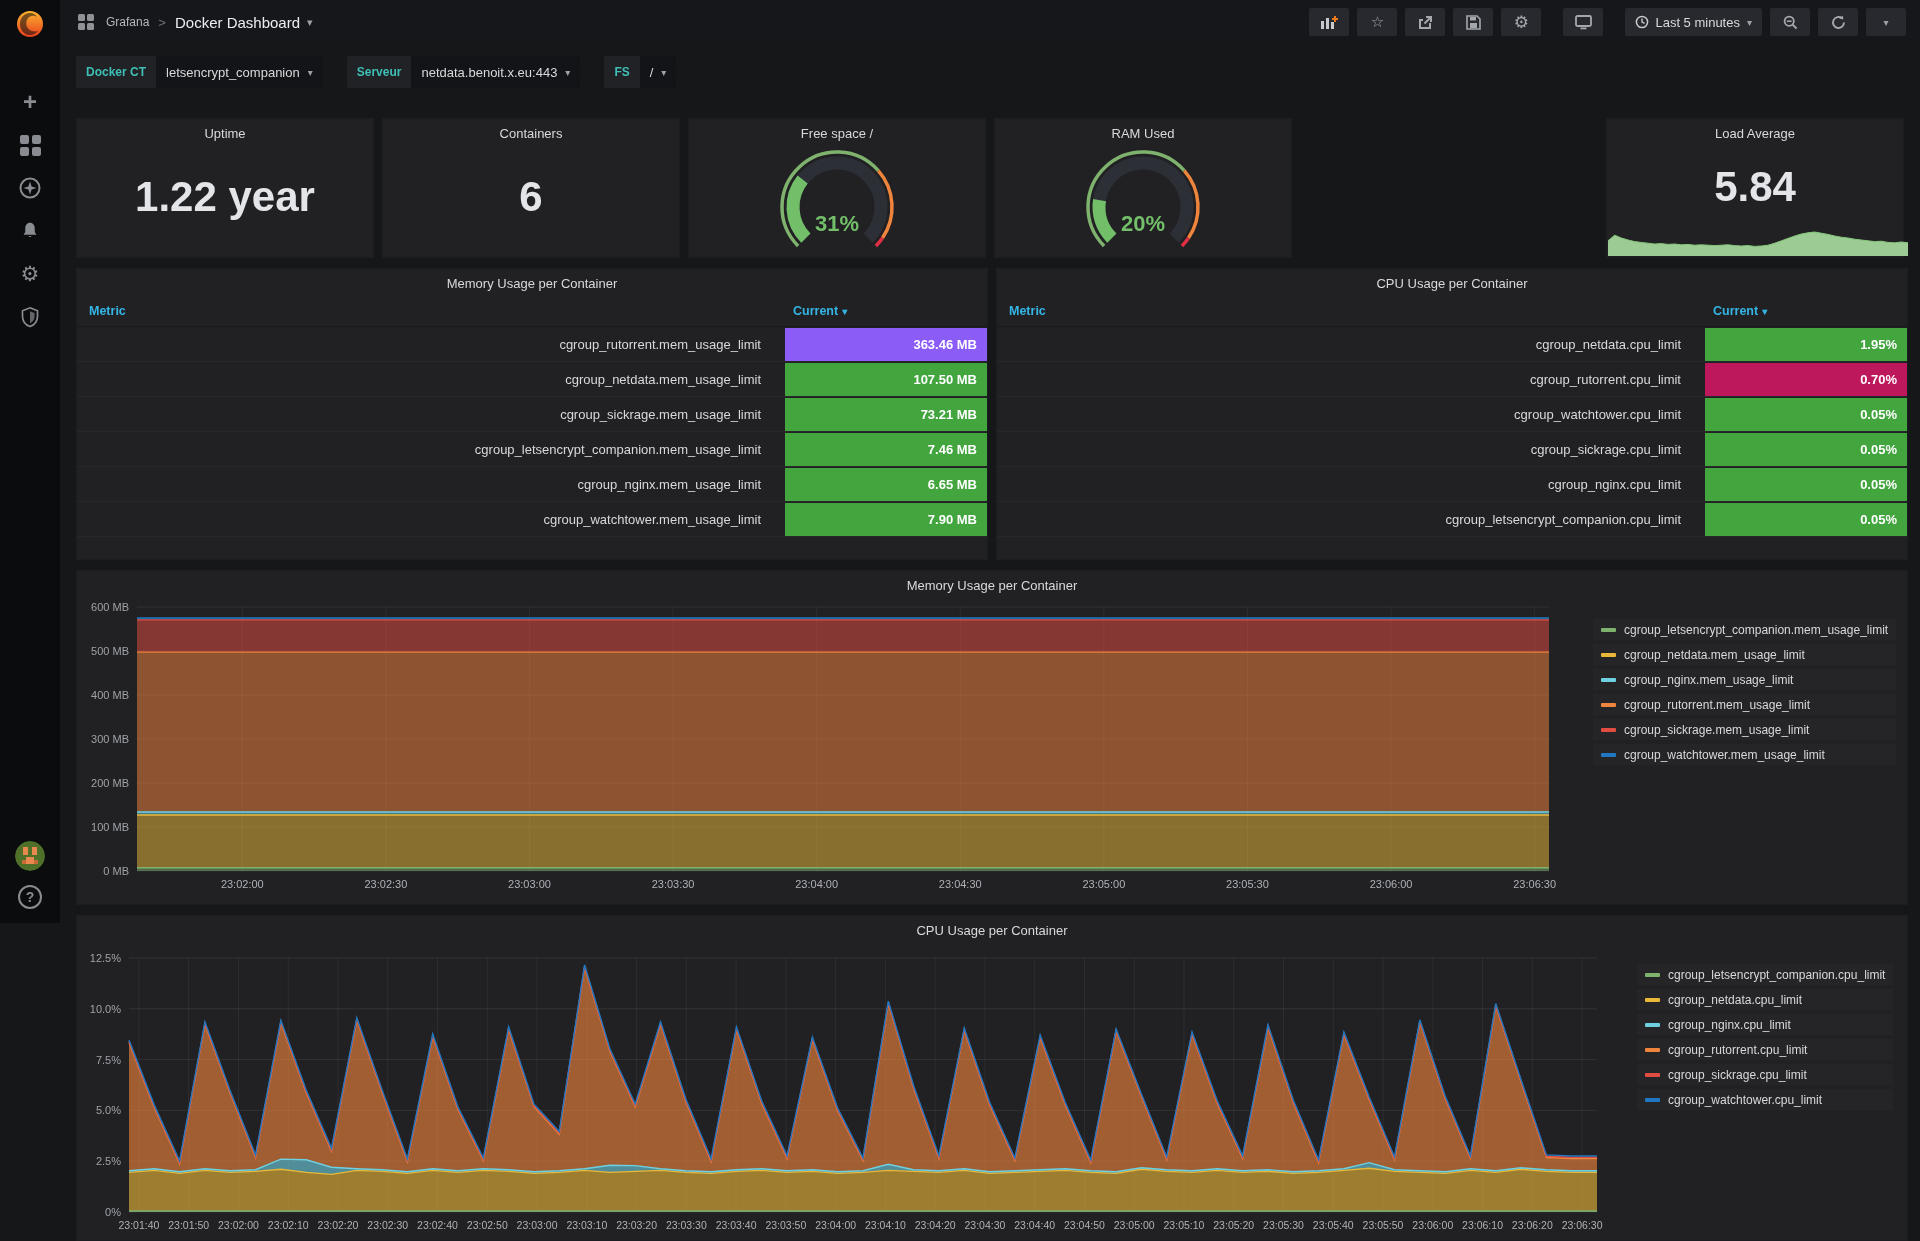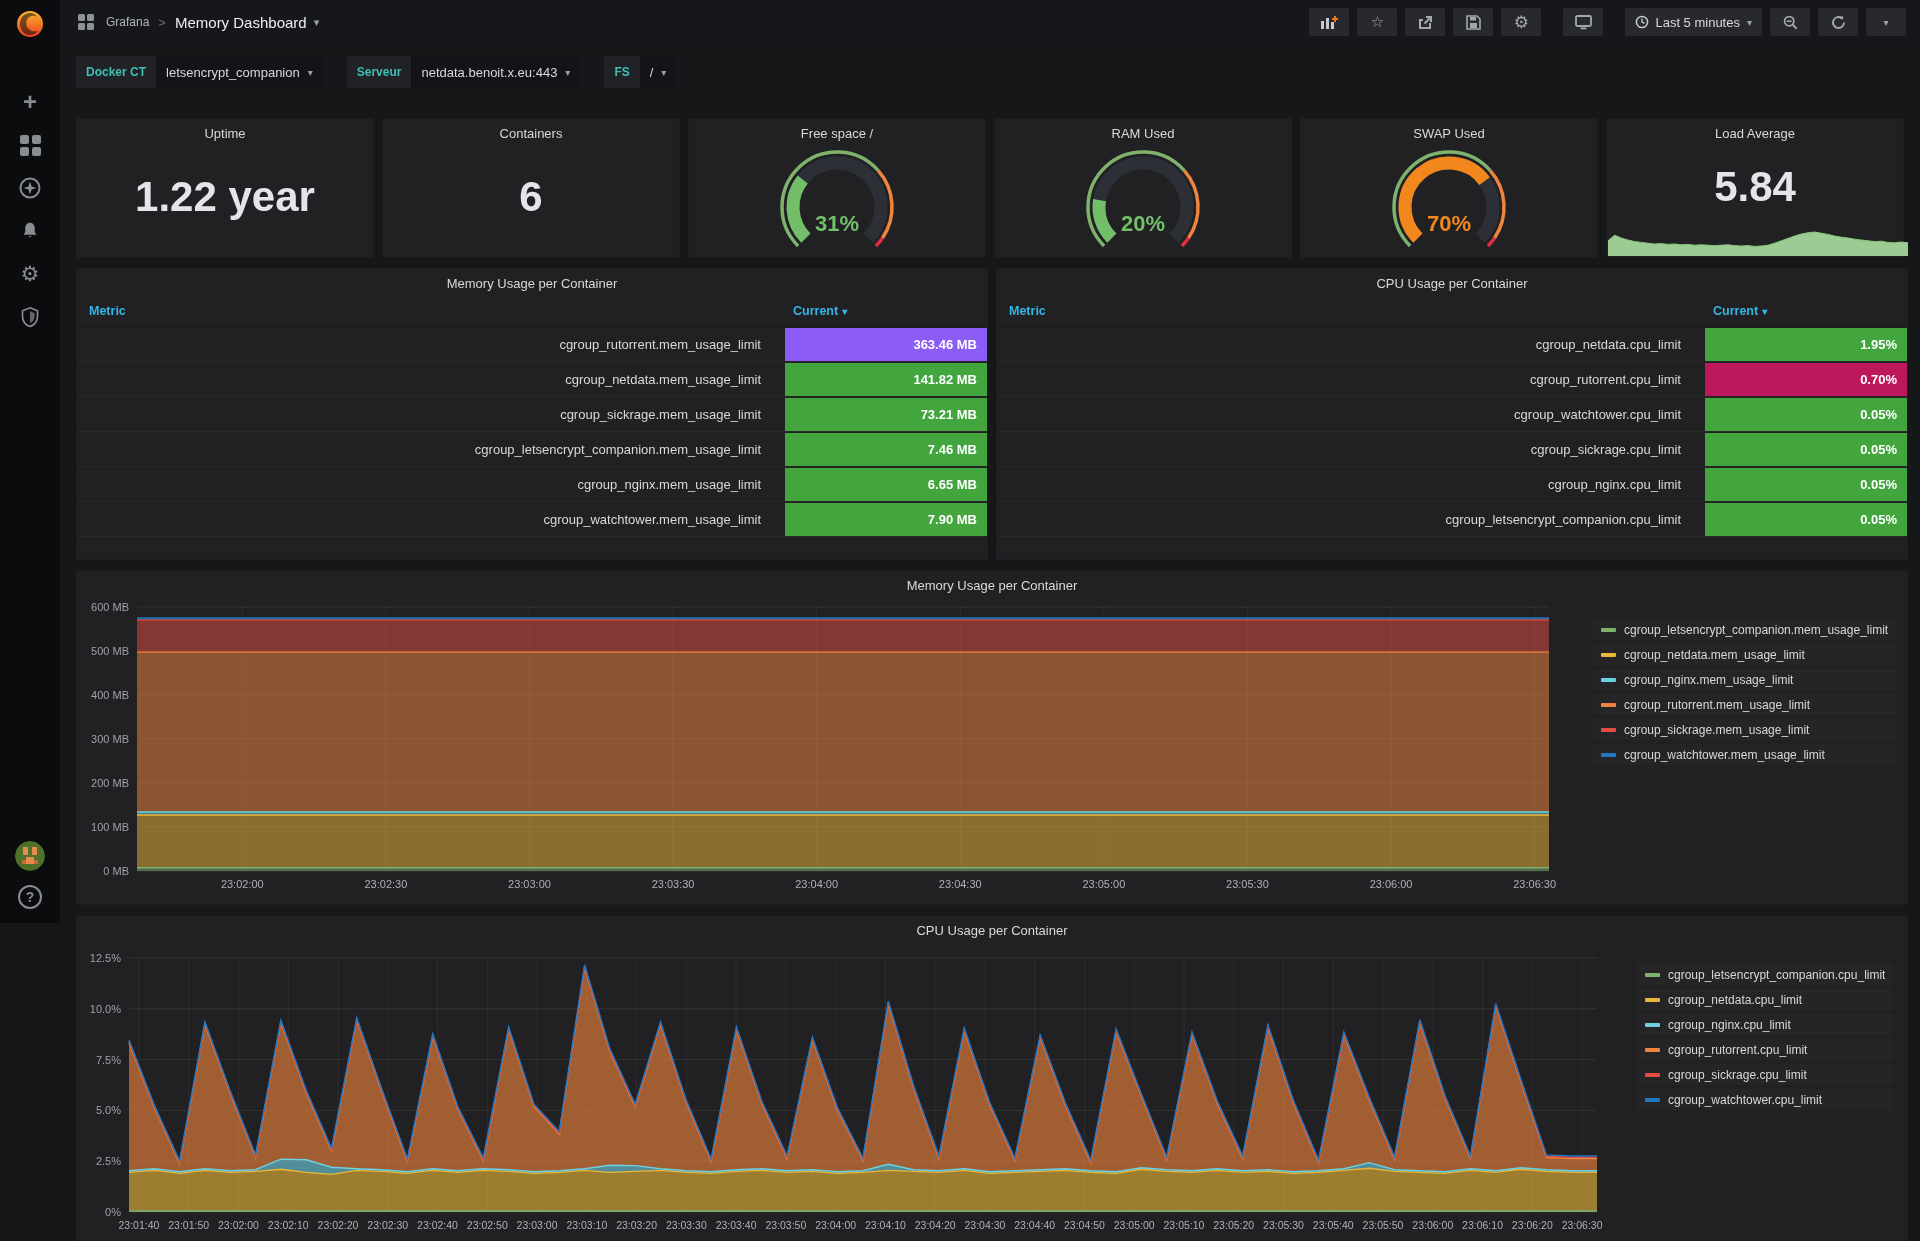--- a/index.html
+++ b/index.html
@@ -141,21 +141,21 @@
 
   <div class="navbar">
     <span class="crumb-grid">
         <i></i>
         <i></i>
         <i></i>
         <i></i>
       </span>
     <span class="crumb-app">Grafana</span>
     <span class="crumb-sep">&gt;</span>
-    <span class="crumb-title">Memory Dashboard</span>
+    <span class="crumb-title">Docker Dashboard</span>
     <span class="crumb-caret">▾</span>
 
     <div class="nav-right">
       <div class="nav-btn">
         <svg width="18" height="15" viewBox="0 0 18 15">
             <rect x="1" y="6" width="3" height="8" fill="#c7cacd"></rect>
             <rect x="6" y="3" width="3" height="11" fill="#c7cacd"></rect>
             <rect x="11" y="7" width="3" height="7" fill="#c7cacd"></rect>
             <path d="M14 1 L16 1 L16 3 L18 3 L18 5 L16 5 L16 7 L14 7 L14 5 L12 5 L12 3 L14 3 Z" fill="#eb7b18"></path>
           </svg>
@@ -255,31 +255,20 @@
     <div class="panel-title">RAM Used</div>
     <div class="gauge-wrap"><svg width="170" height="112" viewBox="0 0 170 112">
           <path d="M 46.10912703473988 100.89087296526012 A 55 55 0 1 1 126.2561088296753 25.62784740719917" fill="none" stroke="#7eb26d" stroke-width="3.5"></path>
           <path d="M 126.2561088296753 25.62784740719917 A 55 55 0 0 1 130.4894315851009 92.91458578186717" fill="none" stroke="#ef843c" stroke-width="3.5"></path>
           <path d="M 130.4894315851009 92.91458578186717 A 55 55 0 0 1 123.89087296526012 100.89087296526012" fill="none" stroke="#e02f44" stroke-width="3.5"></path>
           <path d="M 53.8873016277919 93.11269837220809 A 44 44 0 1 1 116.11269837220809 93.11269837220809" fill="none" stroke="#2c2f36" stroke-width="13"></path>
           <path d="M 53.8873016277919 93.11269837220809 A 44 44 0 0 1 41.54171301381394 55.116883538229835" fill="none" stroke="#73bf69" stroke-width="13"></path>
           <text x="85" y="86" text-anchor="middle" fill="#73bf69" font-size="22" font-weight="bold">20%</text>
         </svg></div>
   </div>
-  <div class="panel" style="left:1300px;top:118px;width:298px;height:140px;">
-    <div class="panel-title">SWAP Used</div>
-    <div class="gauge-wrap"><svg width="170" height="112" viewBox="0 0 170 112">
-          <path d="M 46.10912703473988 100.89087296526012 A 55 55 0 1 1 126.2561088296753 25.62784740719917" fill="none" stroke="#7eb26d" stroke-width="3.5"></path>
-          <path d="M 126.2561088296753 25.62784740719917 A 55 55 0 0 1 130.4894315851009 92.91458578186717" fill="none" stroke="#ef843c" stroke-width="3.5"></path>
-          <path d="M 130.4894315851009 92.91458578186717 A 55 55 0 0 1 123.89087296526012 100.89087296526012" fill="none" stroke="#e02f44" stroke-width="3.5"></path>
-          <path d="M 53.8873016277919 93.11269837220809 A 44 44 0 1 1 116.11269837220809 93.11269837220809" fill="none" stroke="#2c2f36" stroke-width="13"></path>
-          <path d="M 53.8873016277919 93.11269837220809 A 44 44 0 1 1 120.59674775249769 36.137448899131186" fill="none" stroke="#f2871d" stroke-width="13"></path>
-          <text x="85" y="86" text-anchor="middle" fill="#f2871d" font-size="22" font-weight="bold">70%</text>
-        </svg></div>
-  </div>
   <div class="panel" style="left:1606px;top:118px;width:298px;height:140px;">
     <div class="panel-title">Load Average</div>
     <div class="big-val" style="top:44px;">5.84</div>
     <svg class="spark" id="spark-load" preserveAspectRatio="none" viewBox="0 0 300 40">
         <path d="M0 40 L0 24.8 L6.666666666666667 19.2 L13.333333333333334 22 L20 24 L26.666666666666668 25.6 L33.33333333333333 26.4 L40 27.2 L46.666666666666664 28 L53.333333333333336 27.6 L60 28.4 L66.66666666666666 28 L73.33333333333333 28.799999999999997 L80 28.4 L86.66666666666666 29.2 L93.33333333333333 28.799999999999997 L100 29.2 L106.66666666666667 29.6 L113.33333333333333 29.2 L120 28.799999999999997 L126.66666666666667 29.6 L133.33333333333331 30 L140 29.6 L146.66666666666666 30.4 L153.33333333333331 30 L160 29.2 L166.66666666666669 27.2 L173.33333333333331 24.8 L180 22.4 L186.66666666666666 20 L193.33333333333334 18 L200 16.8 L206.66666666666666 16 L213.33333333333334 17.200000000000003 L219.99999999999997 18.4 L226.66666666666666 20 L233.33333333333334 21.200000000000003 L240 22 L246.66666666666666 23.2 L253.33333333333334 24 L260 24.8 L266.66666666666663 25.6 L273.3333333333333 25.2 L280 26.4 L286.6666666666667 26.799999999999997 L293.3333333333333 26 L300 26.799999999999997 L300 40 Z" fill="#a3d69b" fill-opacity="0.95" stroke="none"></path>
         <path d="M0 24.8 L6.666666666666667 19.2 L13.333333333333334 22 L20 24 L26.666666666666668 25.6 L33.33333333333333 26.4 L40 27.2 L46.666666666666664 28 L53.333333333333336 27.6 L60 28.4 L66.66666666666666 28 L73.33333333333333 28.799999999999997 L80 28.4 L86.66666666666666 29.2 L93.33333333333333 28.799999999999997 L100 29.2 L106.66666666666667 29.6 L113.33333333333333 29.2 L120 28.799999999999997 L126.66666666666667 29.6 L133.33333333333331 30 L140 29.6 L146.66666666666666 30.4 L153.33333333333331 30 L160 29.2 L166.66666666666669 27.2 L173.33333333333331 24.8 L180 22.4 L186.66666666666666 20 L193.33333333333334 18 L200 16.8 L206.66666666666666 16 L213.33333333333334 17.200000000000003 L219.99999999999997 18.4 L226.66666666666666 20 L233.33333333333334 21.200000000000003 L240 22 L246.66666666666666 23.2 L253.33333333333334 24 L260 24.8 L266.66666666666663 25.6 L273.3333333333333 25.2 L280 26.4 L286.6666666666667 26.799999999999997 L293.3333333333333 26 L300 26.799999999999997" fill="none" stroke="#86c77a" stroke-width="1"></path>
       </svg>
   </div>
 
   <div class="panel" style="left:76px;top:268px;width:912px;height:292px;">
@@ -288,21 +277,21 @@
       <span class="th-metric">Metric</span>
       <span class="th-current"><span>Current</span><span class="caret-sm">▾</span></span>
     </div>
     <div class="tbody" id="tbody-0">
         <div class="trow">
           <span class="tmetric">cgroup_rutorrent.mem_usage_limit</span>
           <span class="tval" style="background: #8b5cf6;">363.46 MB</span>
         </div>
         <div class="trow">
           <span class="tmetric">cgroup_netdata.mem_usage_limit</span>
-          <span class="tval" style="background: rgb(66, 165, 62);">141.82 MB</span>
+          <span class="tval" style="background: rgb(66, 165, 62);">107.50 MB</span>
         </div>
         <div class="trow">
           <span class="tmetric">cgroup_sickrage.mem_usage_limit</span>
           <span class="tval" style="background: rgb(66, 165, 62);">73.21 MB</span>
         </div>
         <div class="trow">
           <span class="tmetric">cgroup_letsencrypt_companion.mem_usage_limit</span>
           <span class="tval" style="background: rgb(66, 165, 62);">7.46 MB</span>
         </div>
         <div class="trow">

